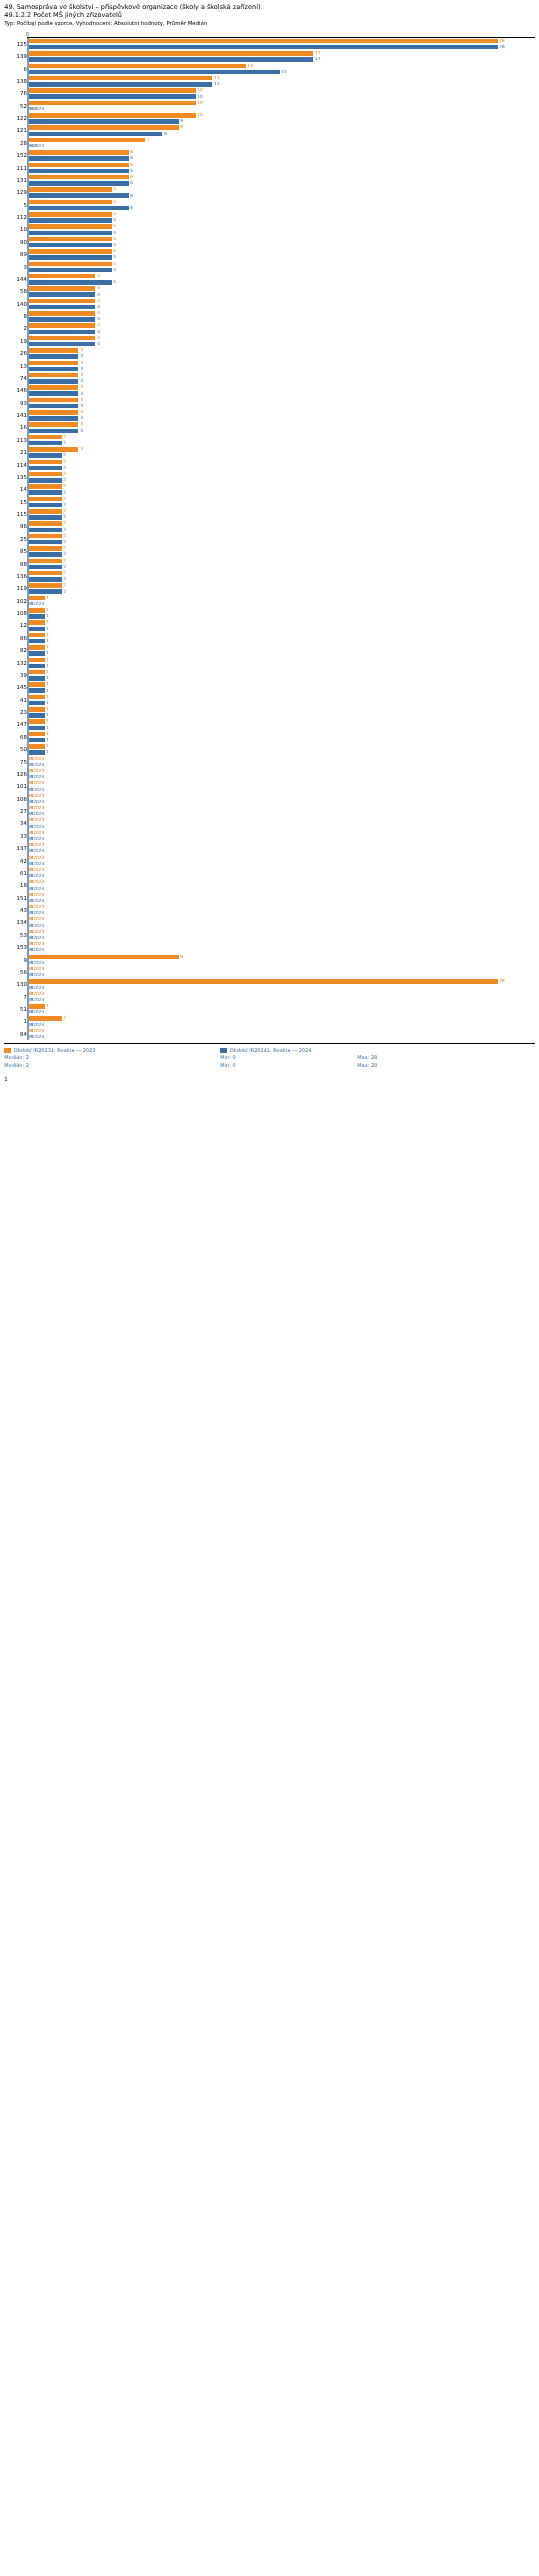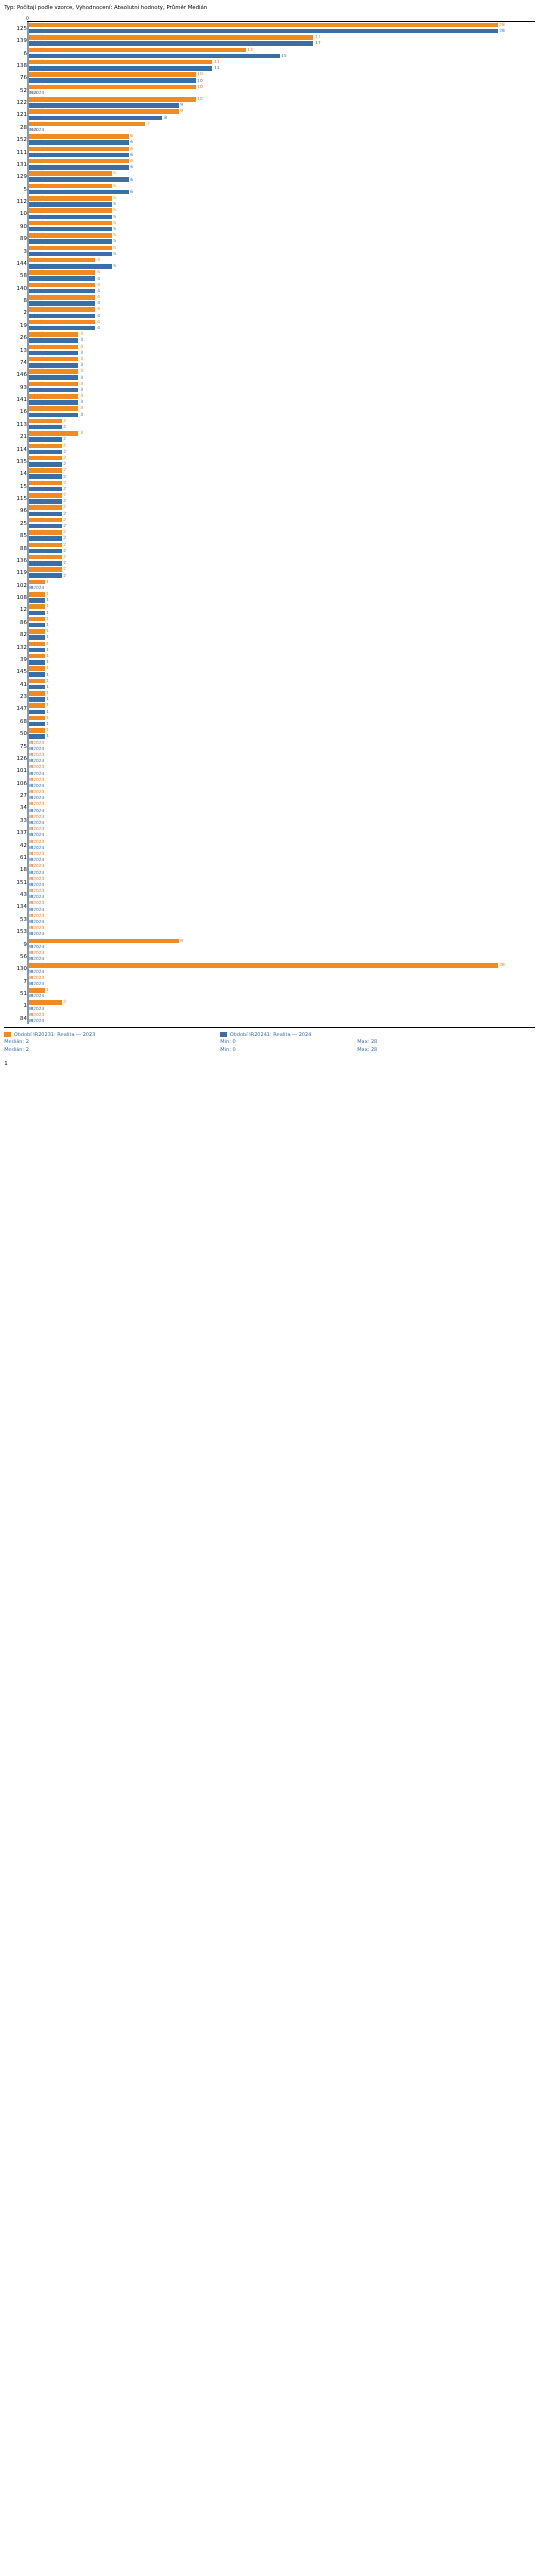--- a/index.html
+++ b/index.html
@@ -55,20 +55,24 @@
   .stats-row .s1 { width:216px; }
   .stats-row .s2 { width:137px; }
   .stats-row .s3 { width:86px; }
   .footer-num { font-size:5.4px; color:#000; margin-top:7.2px; }
 </style>
 </head>
 <body>
 
 <div class="page">
 
+  <div class="title-block">
+    <div>49. Samospráva ve školství – příspěvkové organizace (školy a školská zařízení)</div>
+    <div>49.1.2.2 Počet MŠ jiných zřizovatelů</div>
+  </div>
   <div class="subtitle">Typ: Počítají podle vzorce, Vyhodnocení: Absolutní hodnoty, Průměr Medián</div>
 
   <div class="chart-area">
     <div class="axis-top" id="axis-top">
         <div class="tick" style="left: 0px;">0</div>
       </div>
     <div class="plot" id="plot">
         <div class="group">
           <div class="cat-label" style="top: 2.9px;">125</div>
           <div class="row">

